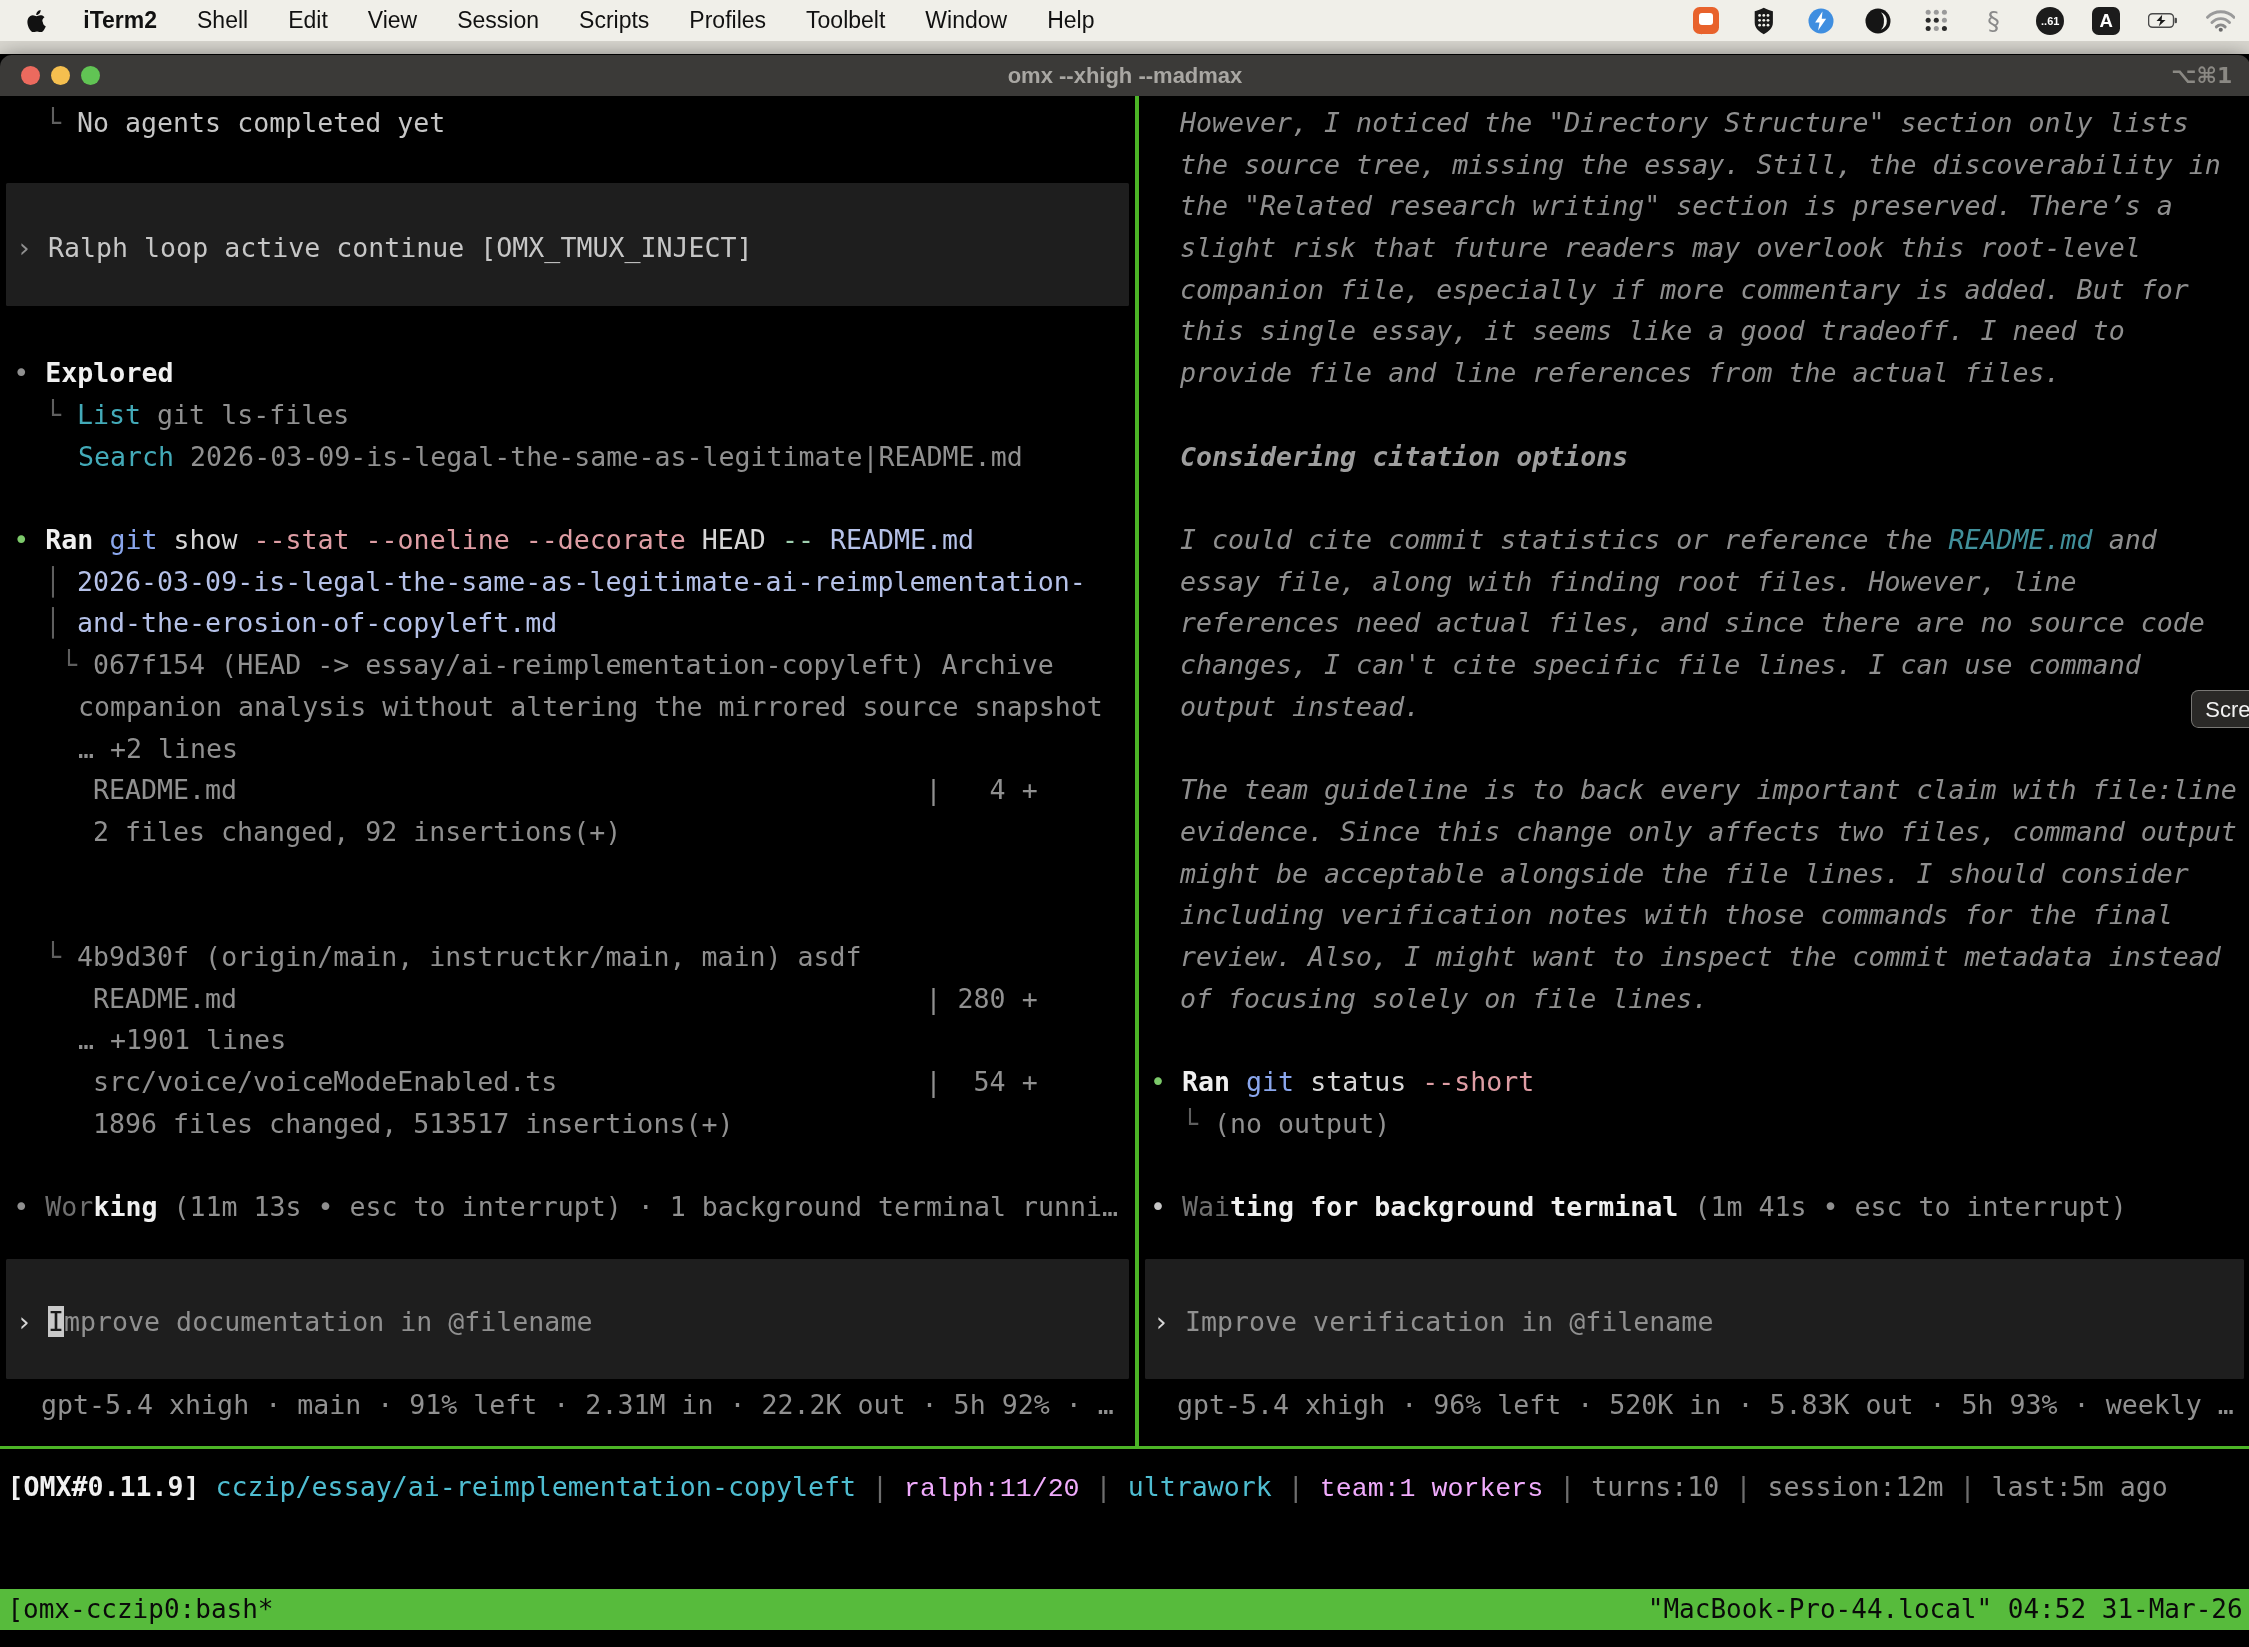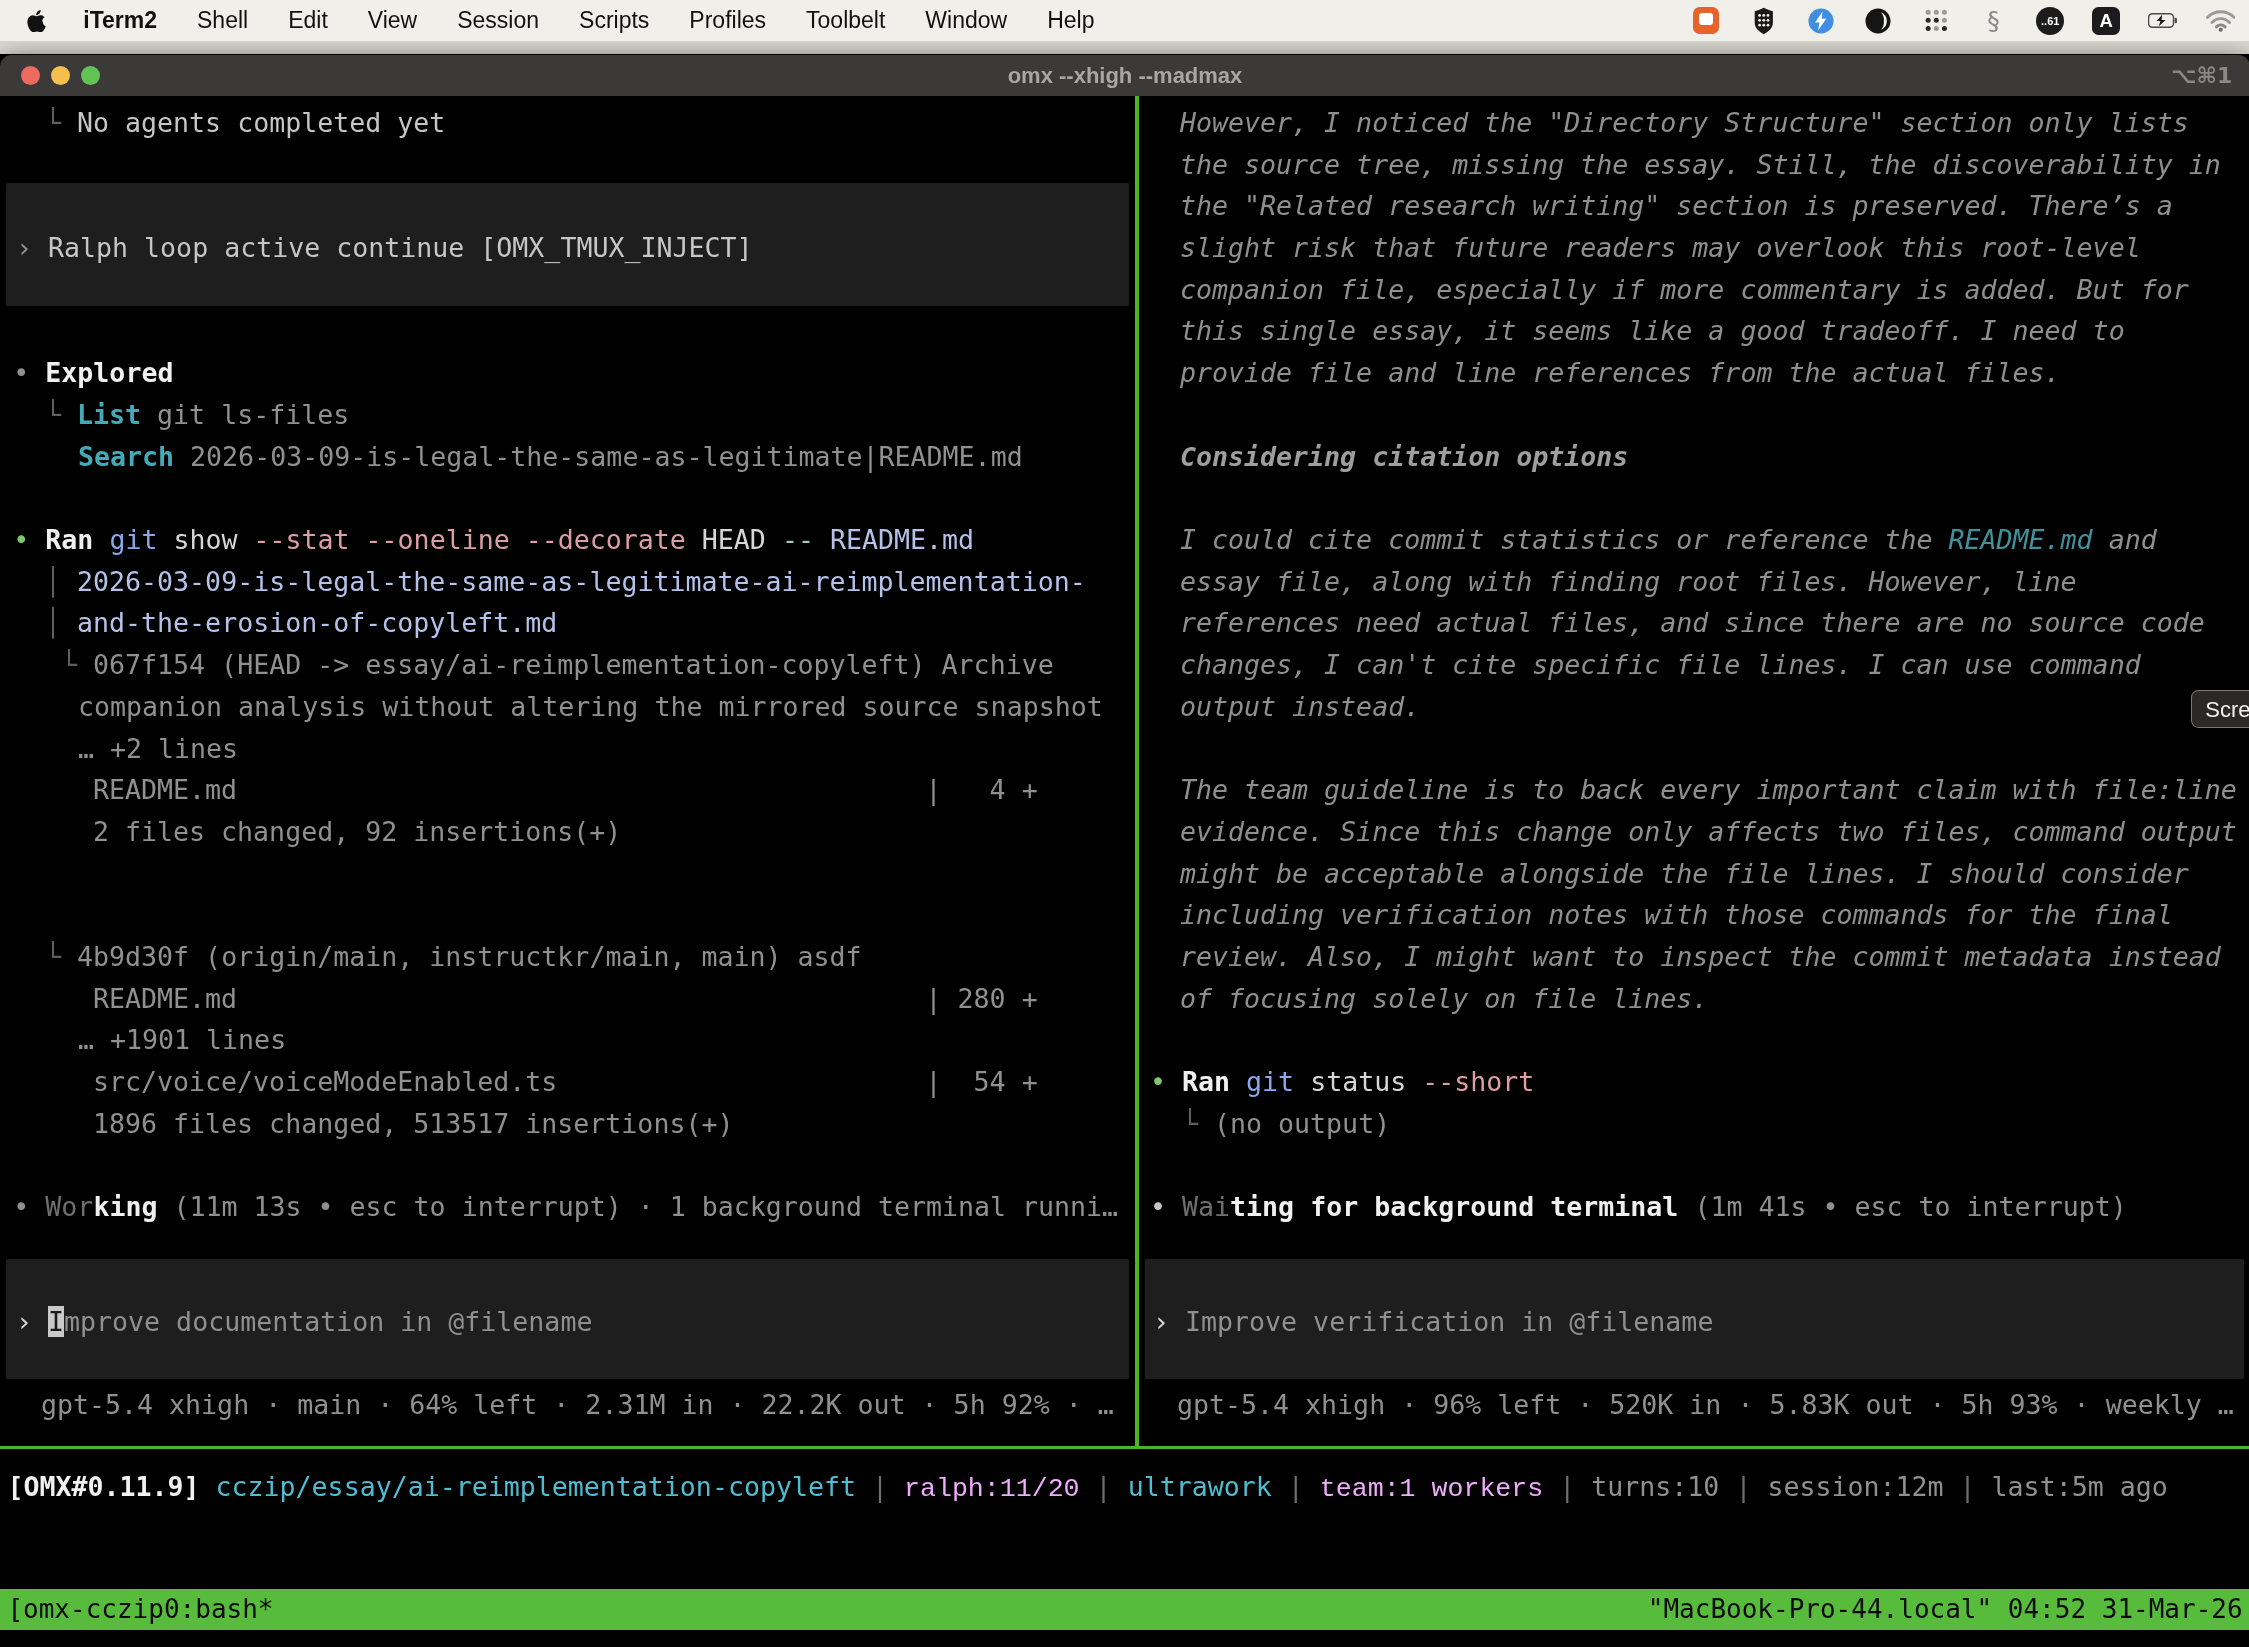--- a/index.html
+++ b/index.html
@@ -61,21 +61,21 @@
   }
   .tooltip{
     position:absolute;background:#2a2927;border:1.5px solid rgba(240,240,235,.4);
     border-radius:7.4px;color:#f2f2f2;font-size:22px;
     font-family:"Liberation Sans","DejaVu Sans",sans-serif;
     display:flex;align-items:center;padding-left:13.3px;box-sizing:border-box;
   }
   
   .s-gray{color:#909090;} .s-dim{color:#5f5f5f;} .s-lgray{color:#c6c6c6;}
   .s-white{color:#d6d6d6;} .s-bw{color:#f0f0f0;font-weight:bold;}
-  .s-cyan{color:#4fbdd1;} .s-teal{color:#43aab8;font-weight:bold;}
+  .s-cyan{color:#4fbdd1;} .s-teal{color:#43aab8;}
   .s-tealit{color:#41909b;font-style:italic;}
   .s-blue{color:#8aa6ec;} .s-pink{color:#de9da4;} .s-lav{color:#b5c1e8;}
   .s-mint{color:#9fd0b0;} .s-gbul{color:#7cc96a;} .s-green{color:#f0abfc;font-family:Liberation Mono, monospace;}
   .s-it{color:#8f8f8f;font-style:italic;}
   .s-itb{color:#9e9e9e;font-style:italic;font-weight:bold;}
   .s-shim{color:#6f6f6f;} .s-sep{color:#6e6e6e;}
   .s-cur{background:#c9c9c9;color:#1a1a1a;}
 </style>
 </head>
 <body>
@@ -199,21 +199,21 @@
       <div class="tl" style="left: 78px; top: 632px;"><span class="s-gray">… +2 lines</span></div>
       <div class="tl" style="left: 93px; top: 673px;"><span class="s-gray">README.md                                           |   4 +</span></div>
       <div class="tl" style="left: 93px; top: 715px;"><span class="s-gray">2 files changed, 92 insertions(+)</span></div>
       <div class="tl" style="left: 45px; top: 840px;"><span class="s-dim">└ </span><span class="s-gray">4b9d30f (origin/main, instructkr/main, main) asdf</span></div>
       <div class="tl" style="left: 93px; top: 882px;"><span class="s-gray">README.md                                           | 280 +</span></div>
       <div class="tl" style="left: 78px; top: 923px;"><span class="s-gray">… +1901 lines</span></div>
       <div class="tl" style="left: 93px; top: 965px;"><span class="s-gray">src/voice/voiceModeEnabled.ts                       |  54 +</span></div>
       <div class="tl" style="left: 93px; top: 1007px;"><span class="s-gray">1896 files changed, 513517 insertions(+)</span></div>
       <div class="tl" style="left: 13.3px; top: 1090px;"><span class="s-gray">• </span><span class="s-shim">Wor</span><span class="s-bw">king</span><span class="s-gray"> (11m 13s • esc to interrupt) · 1 background terminal runni…</span></div>
       <div class="tl" style="left: 16px; top: 1205px;"><span class="s-white">› </span><span class="s-cur">I</span><span class="s-gray">mprove documentation in @filename</span></div>
-      <div class="tl" style="left: 41px; top: 1288px;"><span class="s-gray">gpt-5.4 xhigh · main · 64% left · 2.31M in · 22.2K out · 5h 92% · …</span></div>
+      <div class="tl" style="left: 41px; top: 1288px;"><span class="s-gray">gpt-5.4 xhigh · main · 91% left · 2.31M in · 22.2K out · 5h 92% · …</span></div>
       <div class="tl" style="left: 1180px; top: 5.9px;"><span class="s-it">However, I noticed the "Directory Structure" section only lists</span></div>
       <div class="tl" style="left: 1180px; top: 48px;"><span class="s-it">the source tree, missing the essay. Still, the discoverability in</span></div>
       <div class="tl" style="left: 1180px; top: 89px;"><span class="s-it">the "Related research writing" section is preserved. There’s a</span></div>
       <div class="tl" style="left: 1180px; top: 131px;"><span class="s-it">slight risk that future readers may overlook this root-level</span></div>
       <div class="tl" style="left: 1180px; top: 173px; text-align: center;"><span class="s-it">companion file, especially if more commentary is added. But for</span></div>
       <div class="tl" style="left: 1180px; top: 214px;"><span class="s-it">this single essay, it seems like a good tradeoff. I need to</span></div>
       <div class="tl" style="left: 1180px; top: 256px;"><span class="s-it">provide file and line references from the actual files.</span></div>
       <div class="tl" style="left: 1180px; top: 340px;"><span class="s-itb">Considering citation options</span></div>
       <div class="tl" style="left: 1180px; top: 423px;"><span class="s-it">I could cite commit statistics or reference the </span><span class="s-tealit">README.md</span><span class="s-it"> and</span></div>
       <div class="tl" style="left: 1180px; top: 465px;"><span class="s-it">essay file, along with finding root files. However, line</span></div>

